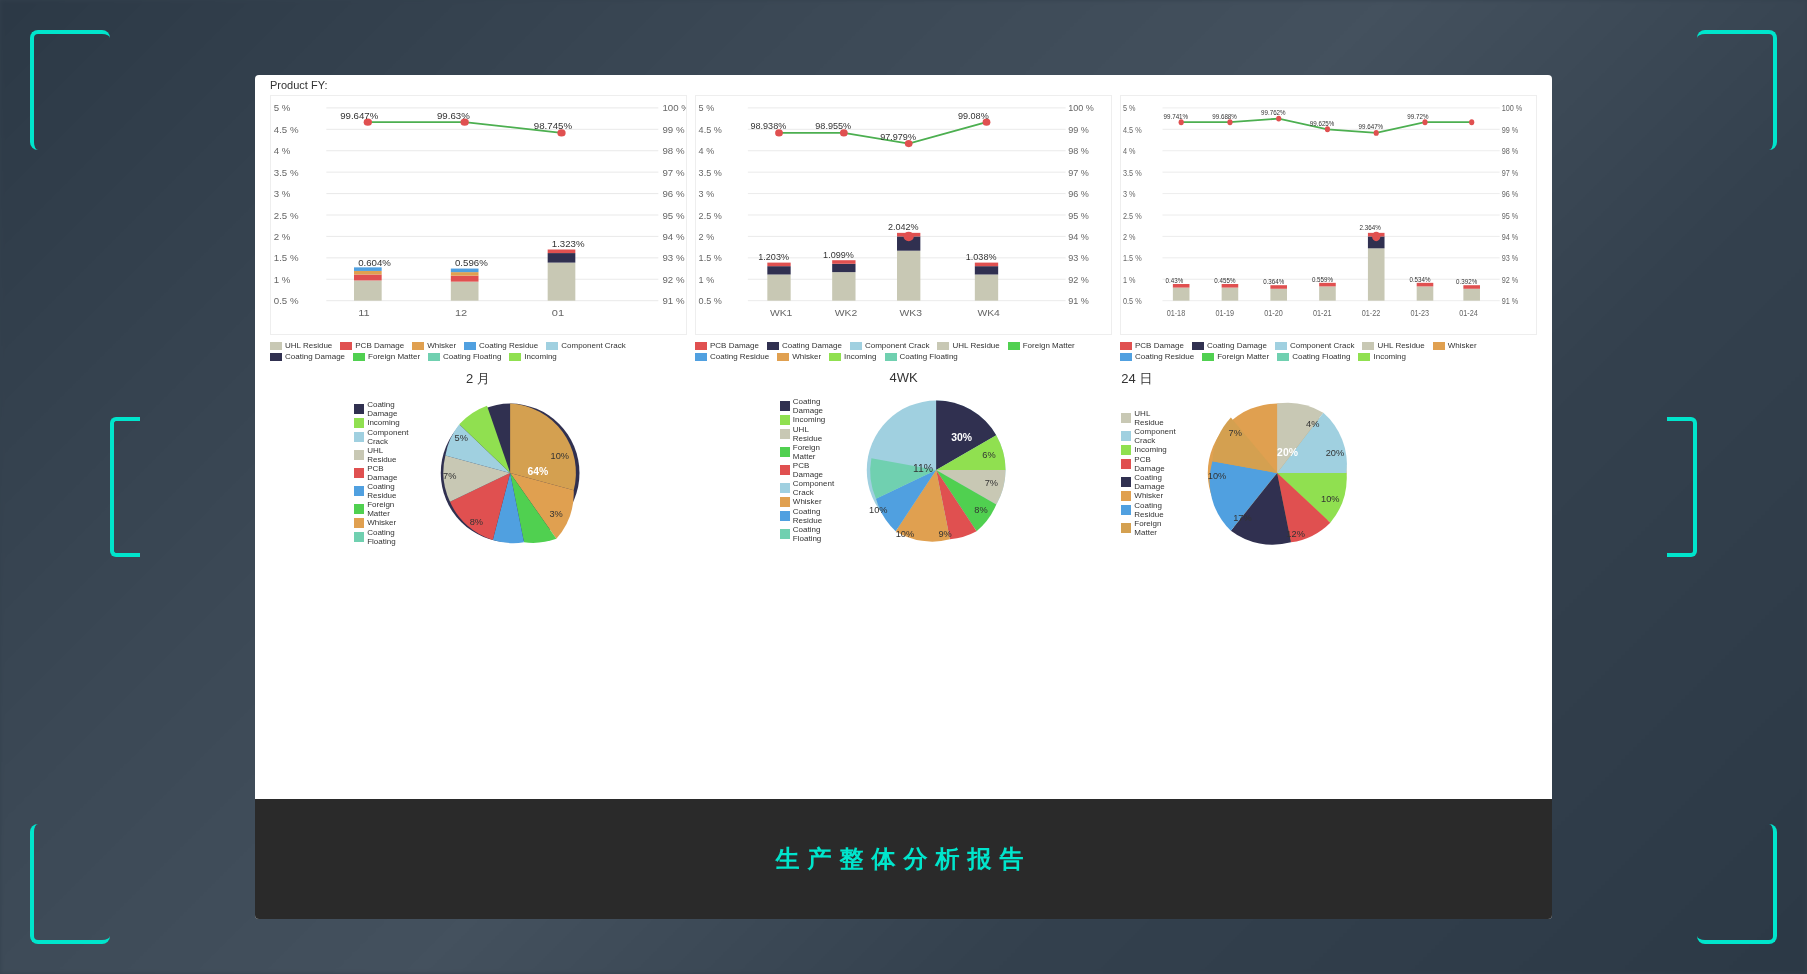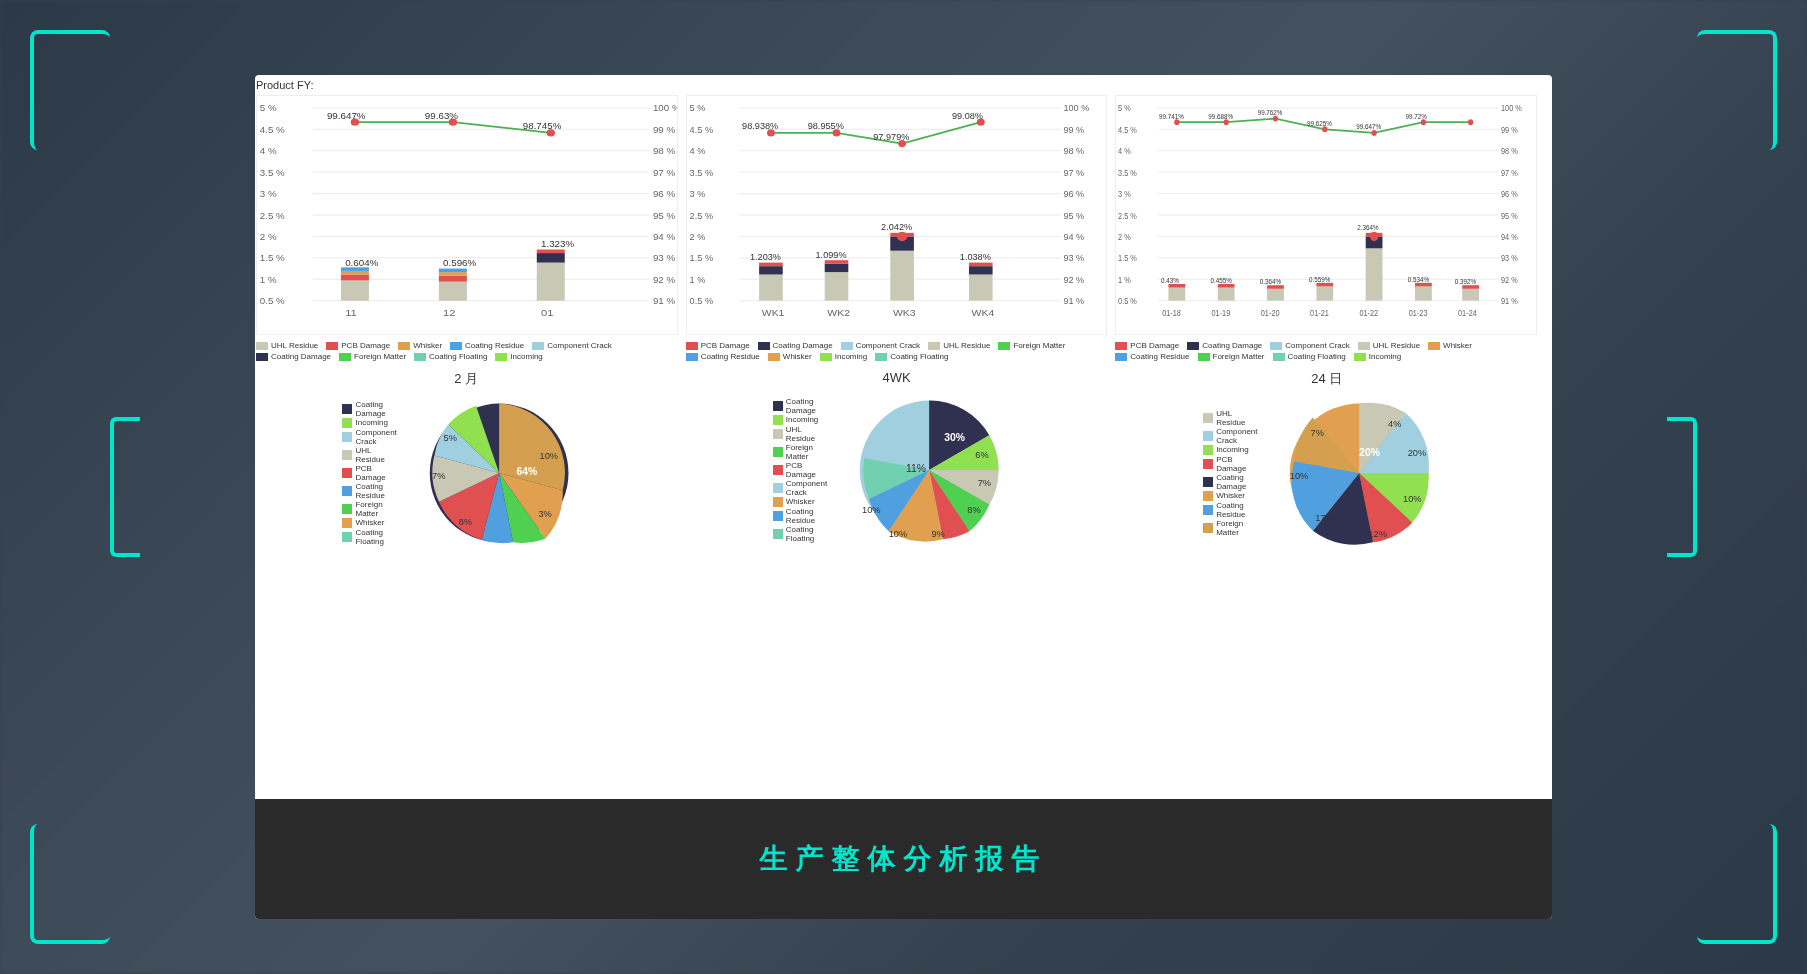--- a/index.html
+++ b/index.html
@@ -72,21 +72,21 @@
     }
     .bottom-bar {
       height: 120px;
       background: #2a2a2a;
       display: flex;
       align-items: center;
       justify-content: center;
     }
     .bottom-title {
       color: #00e5cc;
-      font-size: 28px;
+      font-size: 24px;
       font-weight: bold;
       letter-spacing: 8px;
     }
     
     .product-fy {
       font-size: 11px;
       color: #333;
       margin-bottom: 4px;
     }
     
@@ -130,21 +130,21 @@
     }
     .pie-title {
       font-size: 13px;
       text-align: center;
       color: #333;
       margin-bottom: 4px;
       font-weight: normal;
     }
     .charts-area {
       flex: 1;
-      padding: 4px 15px 2px 1px;
+      padding: 4px 15px 2px 15px;
     }
   </style>
 </head>
 <body>
 
 <div class="bg-photo"></div>
 <div class="bg-overlay"></div>
 
 <div class="corner-bracket corner-tl"></div>
 <div class="corner-bracket corner-tr"></div>
@@ -516,21 +516,21 @@
             <text x="112" y="84" font-size="8" fill="#333">7%</text>
             <text x="103" y="107" font-size="8" fill="#333">8%</text>
             <text x="72" y="128" font-size="8" fill="#333">9%</text>
             <text x="35" y="128" font-size="8" fill="#333">10%</text>
             <text x="12" y="107" font-size="8" fill="#333">10%</text>
             <text x="50" y="72" font-size="9" fill="#333">11%</text>
           </svg>
         </div>
       </div>
 
-      <div style="flex:1; display:flex; flex-direction:column; align-items:center;">
+      <div style="flex:1; display:flex; flex-direction:column; align-items:flex-start;">
         <div class="pie-title">24 日</div>
         <div style="display:flex; align-items:center; gap:8px;">
           <div style="font-size:8px; color:#333;">
             <div class="pie-legend-item"><span class="pie-legend-color" style="background:#c8c8b4;"></span>UHL Residue</div>
             <div class="pie-legend-item"><span class="pie-legend-color" style="background:#a0d0e0;"></span>Component Crack</div>
             <div class="pie-legend-item"><span class="pie-legend-color" style="background:#90e050;"></span>Incoming</div>
             <div class="pie-legend-item"><span class="pie-legend-color" style="background:#e05050;"></span>PCB Damage</div>
             <div class="pie-legend-item"><span class="pie-legend-color" style="background:#303050;"></span>Coating Damage</div>
             <div class="pie-legend-item"><span class="pie-legend-color" style="background:#e0a050;"></span>Whisker</div>
             <div class="pie-legend-item"><span class="pie-legend-color" style="background:#50a0e0;"></span>Coating Residue</div>

